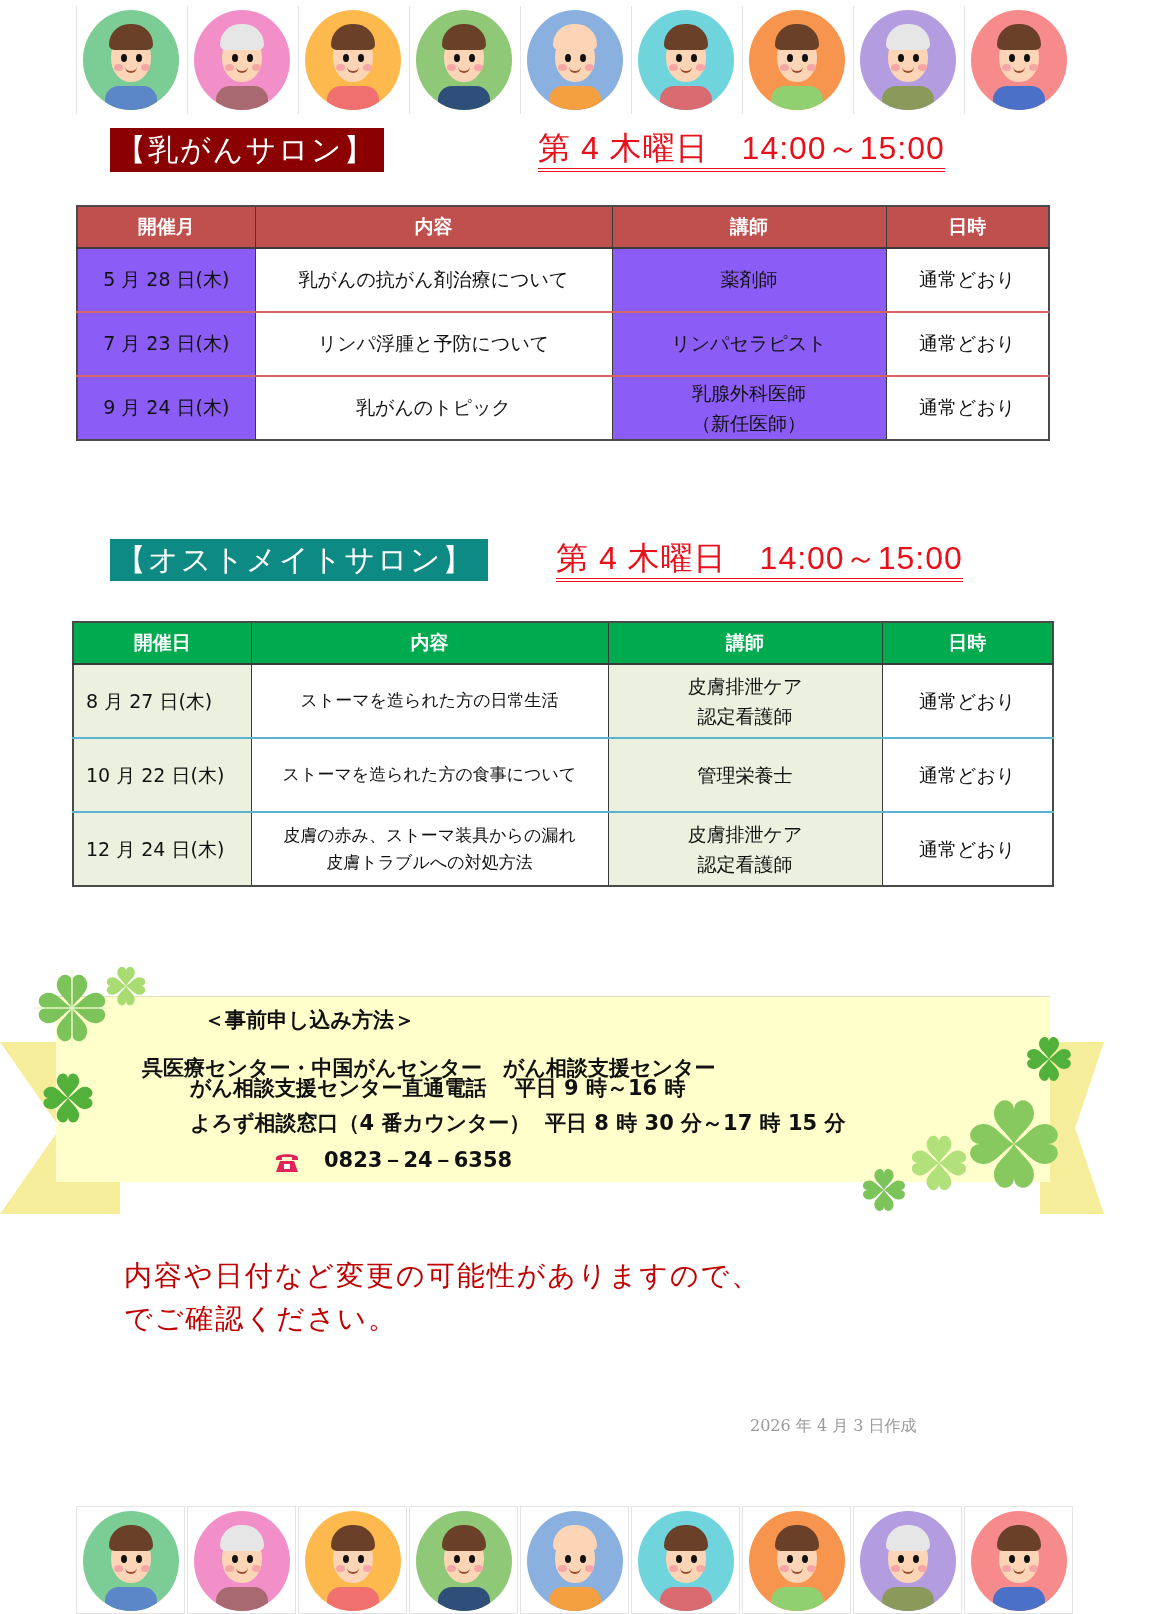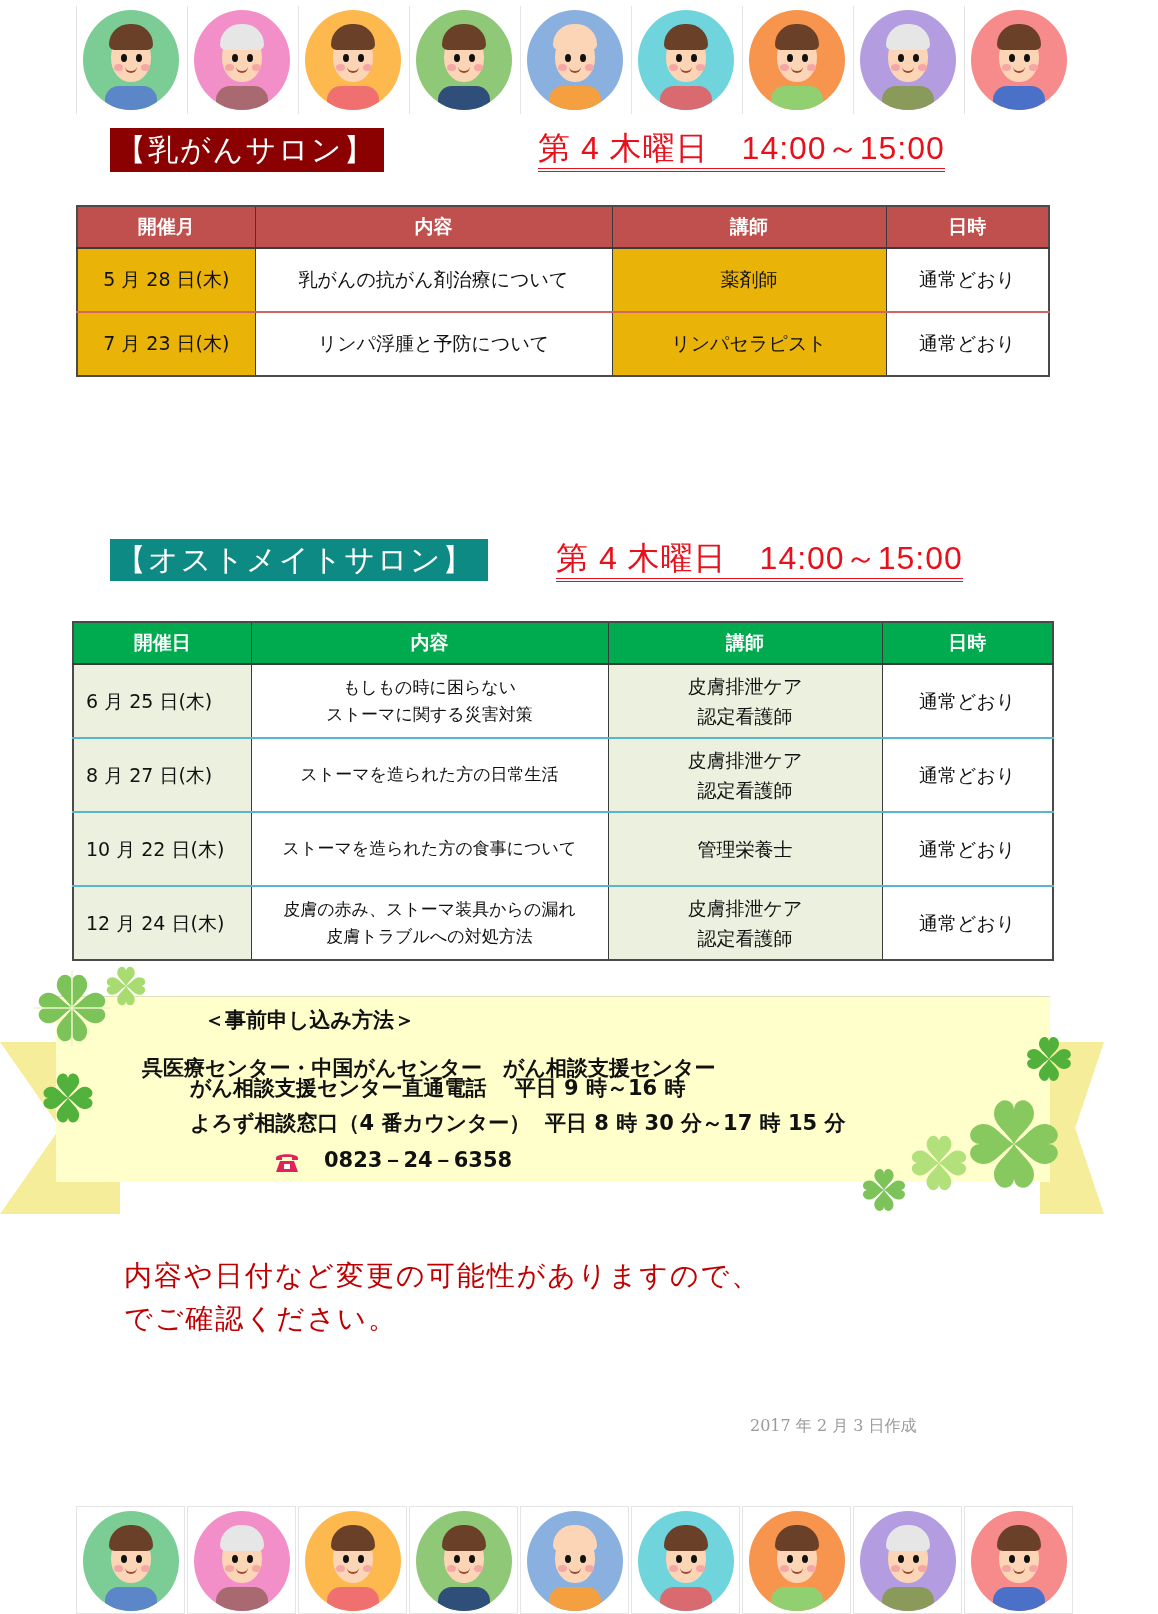--- a/index.html
+++ b/index.html
@@ -30,21 +30,21 @@
   .schedule.breast { left: 538px; top: 132px; }
   .schedule.ostomy { left: 556px; top: 542px; }
 
   
   table { position: absolute; border-collapse: collapse; table-layout: fixed; font-size: 19px; }
   table td, table th { text-align: center; vertical-align: middle; }
   .tbl-breast { left: 76px; top: 205px; width: 972px; border: 2px solid #4a4a4a; }
   .tbl-breast th { background: #c0504d; color: #fff; font-weight: bold; height: 42px; border-right: 1px solid #3a3a3a; border-bottom: 2px solid #3a3a3a; }
   .tbl-breast td { height: 64px; border-right: 1px solid #3a3a3a; border-bottom: 2px solid #d26464; }
   .tbl-breast tr:last-child td { border-bottom: none; }
-  .tbl-breast td.pink { background: #eab308; }
+  .tbl-breast td.pink { background: #8b5cf6; }
   .tbl-breast td.white { background: #ffffff; }
 
   .tbl-ostomy { left: 72px; top: 621px; width: 980px; border: 2px solid #4a4a4a; }
   .tbl-ostomy th { background: #00aa4f; color: #fff; font-weight: bold; height: 42px; border-right: 1px solid #3a3a3a; border-bottom: 2px solid #3a3a3a; }
   .tbl-ostomy td { height: 74px; border-right: 1px solid #3a3a3a; border-bottom: 2px solid #5ab3cf; line-height: 1.6; }
   .tbl-ostomy tr:last-child td { border-bottom: none; }
   .tbl-ostomy td.green { background: #ebf1de; }
   .tbl-ostomy td.white { background: #ffffff; }
   .tbl-ostomy td.date { text-align: left; padding-left: 12px; }
   .tbl-ostomy td.small { font-size: 17px; }
@@ -216,20 +216,31 @@
     <tr>
       <td class="pink">7 月 23 日(木)</td>
       <td class="white">
           <span class="cell-line">リンパ浮腫と予防について</span>
         </td>
       <td class="pink">
           <span class="cell-line">リンパセラピスト</span>
         </td>
       <td class="white">通常どおり</td>
     </tr>
+    <tr>
+      <td class="pink">9 月 24 日(木)</td>
+      <td class="white">
+          <span class="cell-line">乳がんのトピック</span>
+        </td>
+      <td class="pink" style="line-height:1.6">
+          <span class="cell-line">乳腺外科医師</span>
+          <span class="cell-line">（新任医師）</span>
+        </td>
+      <td class="white">通常どおり</td>
+    </tr>
   </tbody>
 </table>
 
 <div class="section-label ostomy">【オストメイトサロン】</div>
 <div class="schedule ostomy">第 4 木曜日　14:00～15:00</div>
 
 <table class="tbl-ostomy">
   <colgroup>
       <col style="width:178px">
       <col style="width:357px">
@@ -239,32 +250,20 @@
   <thead>
     <tr>
       <th>開催日</th>
       <th>内容</th>
       <th>講師</th>
       <th>日時</th>
     </tr>
   </thead>
   <tbody>
     <tr>
-      <td class="green date">6 月 25 日(木)</td>
-      <td class="white small">
-          <span class="cell-line">もしもの時に困らない</span>
-          <span class="cell-line">ストーマに関する災害対策</span>
-        </td>
-      <td class="green">
-          <span class="cell-line">皮膚排泄ケア</span>
-          <span class="cell-line">認定看護師</span>
-        </td>
-      <td class="white">通常どおり</td>
-    </tr>
-    <tr>
       <td class="green date">8 月 27 日(木)</td>
       <td class="white small">
           <span class="cell-line">ストーマを造られた方の日常生活</span>
         </td>
       <td class="green">
           <span class="cell-line">皮膚排泄ケア</span>
           <span class="cell-line">認定看護師</span>
         </td>
       <td class="white">通常どおり</td>
     </tr>
@@ -364,21 +363,21 @@
     <path d="M6 10 L20 10 L24 21 L2 21Z" fill="#e0245a"></path>
     <rect x="10" y="13" width="6" height="5" fill="#fff"></rect>
   </svg>
 <div class="banner-text bt-phone">0823－24－6358</div>
 
 <div class="notice">
   <span>内容や日付など変更の可能性がありますので、</span>
   <span>でご確認ください。</span>
 </div>
 
-<div class="created">2017 年 2 月 3 日作成</div>
+<div class="created">2026 年 4 月 3 日作成</div>
 
 <div class="avatar-strip bottom" id="strip-bottom">
     <div class="avatar-cell">
       <div class="face-bg" style="background:#7ccc96">
         <div class="body" style="background:#5b86c8"></div>
         <div class="face"></div>
         <div class="hair" style="background:#6a4128"></div>
         <div class="eye l"></div>
         <div class="eye r"></div>
         <div class="cheek l"></div>

